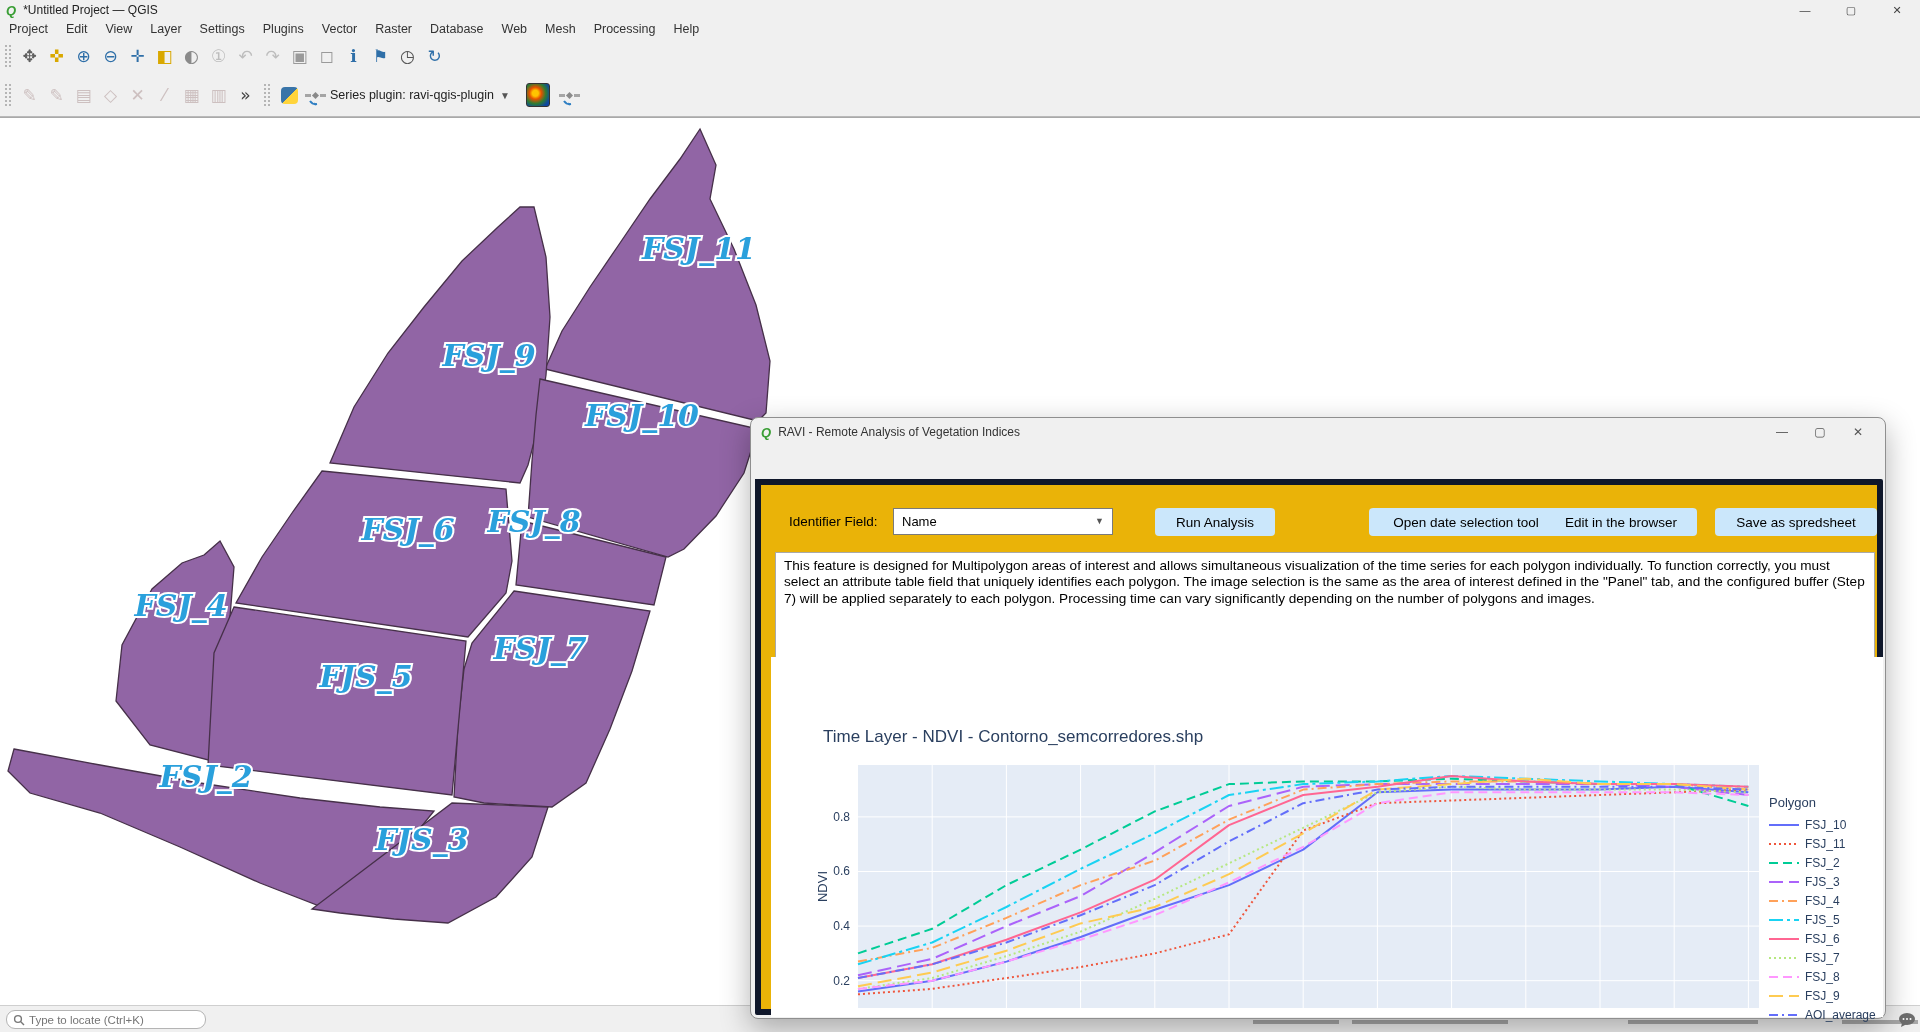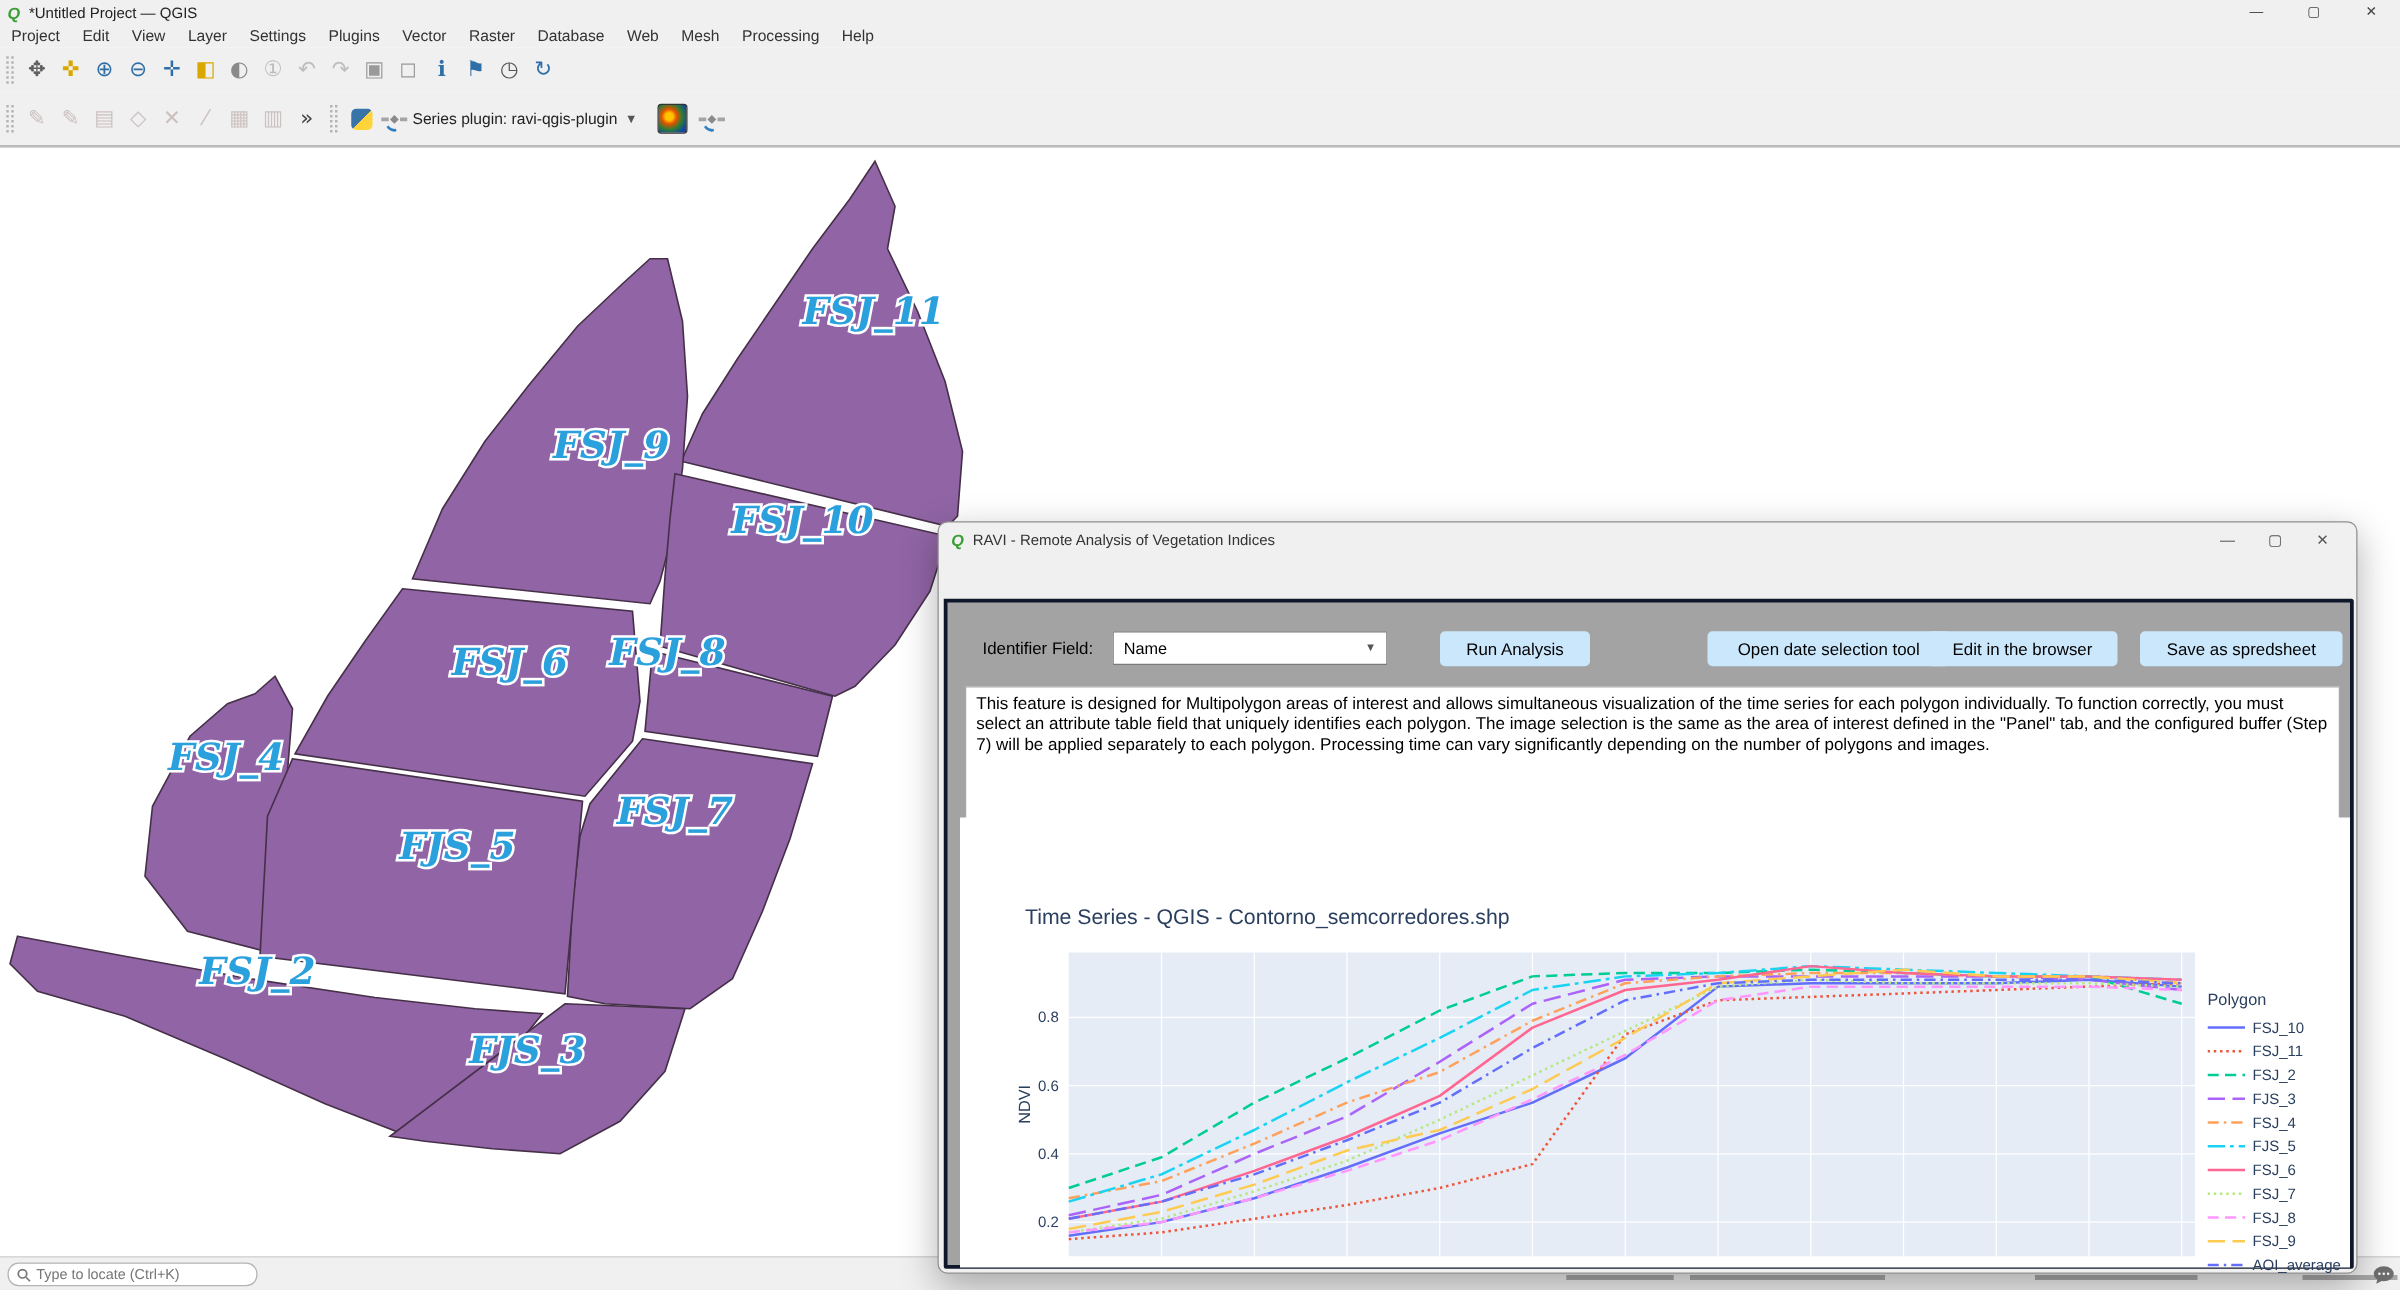--- a/index.html
+++ b/index.html
@@ -41,22 +41,22 @@
   .dialog { position:absolute; left:750px; top:417px; width:1136px; height:602px; background:#f0f0f0;
             border:1px solid #8f8f8f; border-radius:8px; box-shadow:0 10px 30px rgba(0,0,0,.3); }
   .dlg-titlebar { position:absolute; left:0; top:0; width:100%; height:28px; display:flex; align-items:center;
                   padding-left:10px; font-size:12px; color:#333; }
   .dlg-controls { position:absolute; right:8px; top:0; height:28px; display:flex; }
   .dlg-controls span { width:38px; text-align:center; line-height:28px; color:#555; font-size:12px; }
   .tabsrow { position:absolute; left:4px; top:30px; width:1128px; height:32px; display:flex; align-items:flex-end; }
   .tab { padding:7px 13px 8px; font-size:13px; color:#111; background:#f2f2f2; border:1px solid #b9b9b9;
          border-bottom:none; margin-right:-1px; white-space:nowrap; }
   .tab.active { background:#fff; padding-top:9px; position:relative; z-index:3; border-color:#9a9a9a; }
-  .dlg-content { position:absolute; left:4px; top:61px; width:1128px; height:536px; background:#a3a3a3;
-                 border:3px solid #0f172a; border-radius:0 2px 2px 2px; }
+  .dlg-content { position:absolute; left:4px; top:61px; width:1128px; height:536px; background:#eab308;
+                 border:6px solid #0f172a; border-radius:0 2px 2px 2px; }
   .idlabel { position:absolute; left:28px; top:29px; font-size:13.5px; color:#000; }
   .combo { position:absolute; left:132px; top:23px; width:220px; height:27px; background:#fff;
            border:1px solid #7a7a7a; font-size:13px; color:#000; line-height:25px; padding-left:8px; }
   .combo .arr { position:absolute; right:8px; top:0; font-size:9px; color:#555; }
   .blue-btn { position:absolute; top:23px; height:28px; background:#cbe7fb; border:none; border-radius:4px;
               font-size:13.5px; color:#000; font-family:"Liberation Sans", sans-serif; padding:0 16px; }
   .descbox { position:absolute; left:14px; top:67px; width:1100px; height:112px; background:#fff;
              border:1px solid #a9a9a9; font-size:13.6px; color:#000; line-height:1.2; padding:5px 8px; }
   .chartwrap { position:absolute; left:10px; top:172px; width:1112px; height:360px; background:#fff; }
   .chart-title { position:absolute; left:52px; top:70px; font-size:17px; color:#2a3f5f; }
@@ -213,21 +213,21 @@
       <span>Name</span>
       <span class="arr">▼</span>
     </div>
     <button class="blue-btn" style="left:394px;width:120px;">Run Analysis</button>
     <button class="blue-btn" style="left:572px;width:194px;margin-left:36px;">Open date selection tool</button>
     <button class="blue-btn" style="left:784px;width:152px;">Edit in the browser</button>
     <button class="blue-btn" style="left:954px;width:162px;">Save as spredsheet</button>
     <div class="descbox">This feature is designed for Multipolygon areas of interest and allows simultaneous visualization of the time series for each polygon individually. To function correctly, you must select an attribute table field that uniquely identifies each polygon. The image selection is the same as the area of interest defined in the "Panel" tab, and the configured buffer (Step 7) will be applied separately to each polygon. Processing time can vary significantly depending on the number of polygons and images.</div>
 
     <div class="chartwrap">
-      <div class="chart-title">Time Series - QGIS - Contorno_semcorredores.shp</div>
+      <div class="chart-title">Time Layer - NDVI - Contorno_semcorredores.shp</div>
       <svg class="chart-svg" id="chartsvg" width="1112" height="250">
           <rect x="87" y="4" width="901" height="243" fill="#e5ecf6"></rect>
           <line x1="161.2" y1="4" x2="161.2" y2="247" stroke="#fff" stroke-width="1"></line>
           <line x1="235.4" y1="4" x2="235.4" y2="247" stroke="#fff" stroke-width="1"></line>
           <line x1="309.6" y1="4" x2="309.6" y2="247" stroke="#fff" stroke-width="1"></line>
           <line x1="383.8" y1="4" x2="383.8" y2="247" stroke="#fff" stroke-width="1"></line>
           <line x1="458" y1="4" x2="458" y2="247" stroke="#fff" stroke-width="1"></line>
           <line x1="532.2" y1="4" x2="532.2" y2="247" stroke="#fff" stroke-width="1"></line>
           <line x1="606.4" y1="4" x2="606.4" y2="247" stroke="#fff" stroke-width="1"></line>
           <line x1="680.6" y1="4" x2="680.6" y2="247" stroke="#fff" stroke-width="1"></line>

